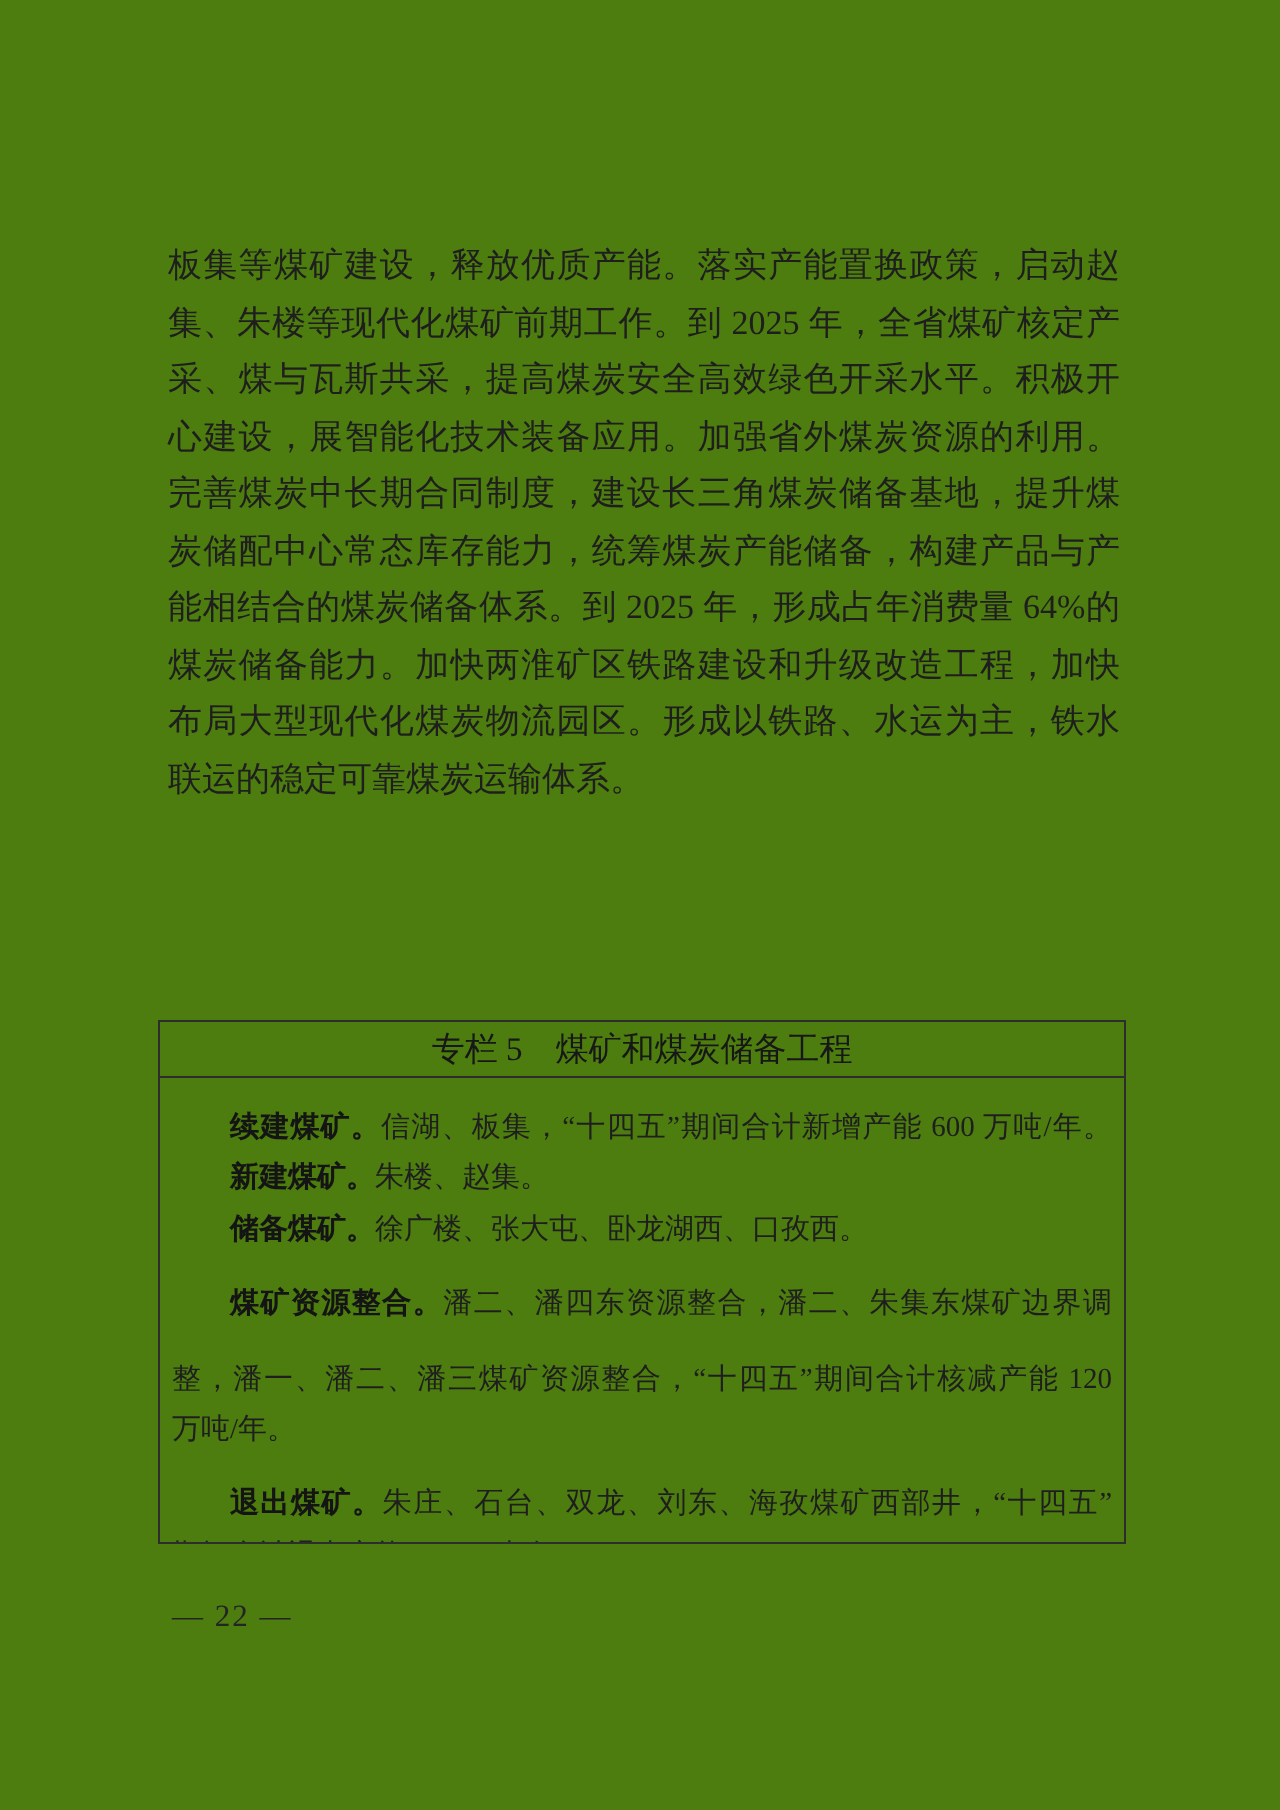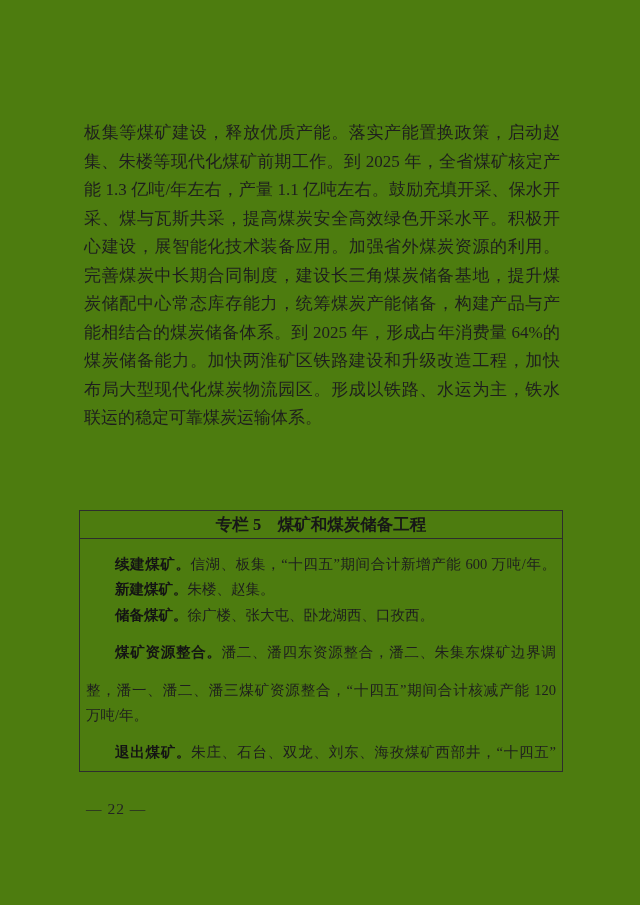--- a/index.html
+++ b/index.html
@@ -51,21 +51,21 @@
     height: 262px;
     box-sizing: border-box;
     border: 1.5px solid #2d2d2d;
     background: transparent;
     overflow: hidden;
   }
   .box-title {
     height: 27px;
     line-height: 27px;
     text-align: center;
-    font-weight: bold;
+    font-weight: normal;
     font-size: 16.5px;
     border-bottom: 1.5px solid #2d2d2d;
     color: #171717;
   }
   .box-content {
     padding: 1px 6px 0 6px;
     font-size: 14.5px;
     color: #1e1e1e;
   }
   .box-line {
@@ -98,21 +98,20 @@
   }
 </style>
 </head>
 <body>
 
 <div class="page">
 
   <div class="body-text">
       <div class="body-line">板集等煤矿建设，释放优质产能。落实产能置换政策，启动赵</div>
       <div class="body-line">集、朱楼等现代化煤矿前期工作。到 2025 年，全省煤矿核定产</div>
-      <div class="body-line">能 1.3 亿吨/年左右，产量 1.1 亿吨左右。鼓励充填开采、保水开</div>
       <div class="body-line">采、煤与瓦斯共采，提高煤炭安全高效绿色开采水平。积极开</div>
       <div class="body-line">心建设，展智能化技术装备应用。加强省外煤炭资源的利用。</div>
       <div class="body-line">完善煤炭中长期合同制度，建设长三角煤炭储备基地，提升煤</div>
       <div class="body-line">炭储配中心常态库存能力，统筹煤炭产能储备，构建产品与产</div>
       <div class="body-line">能相结合的煤炭储备体系。到 2025 年，形成占年消费量 64%的</div>
       <div class="body-line">煤炭储备能力。加快两淮矿区铁路建设和升级改造工程，加快</div>
       <div class="body-line">布局大型现代化煤炭物流园区。形成以铁路、水运为主，铁水</div>
       <div class="body-line no-just">联运的稳定可靠煤炭运输体系。</div>
     </div>
 

